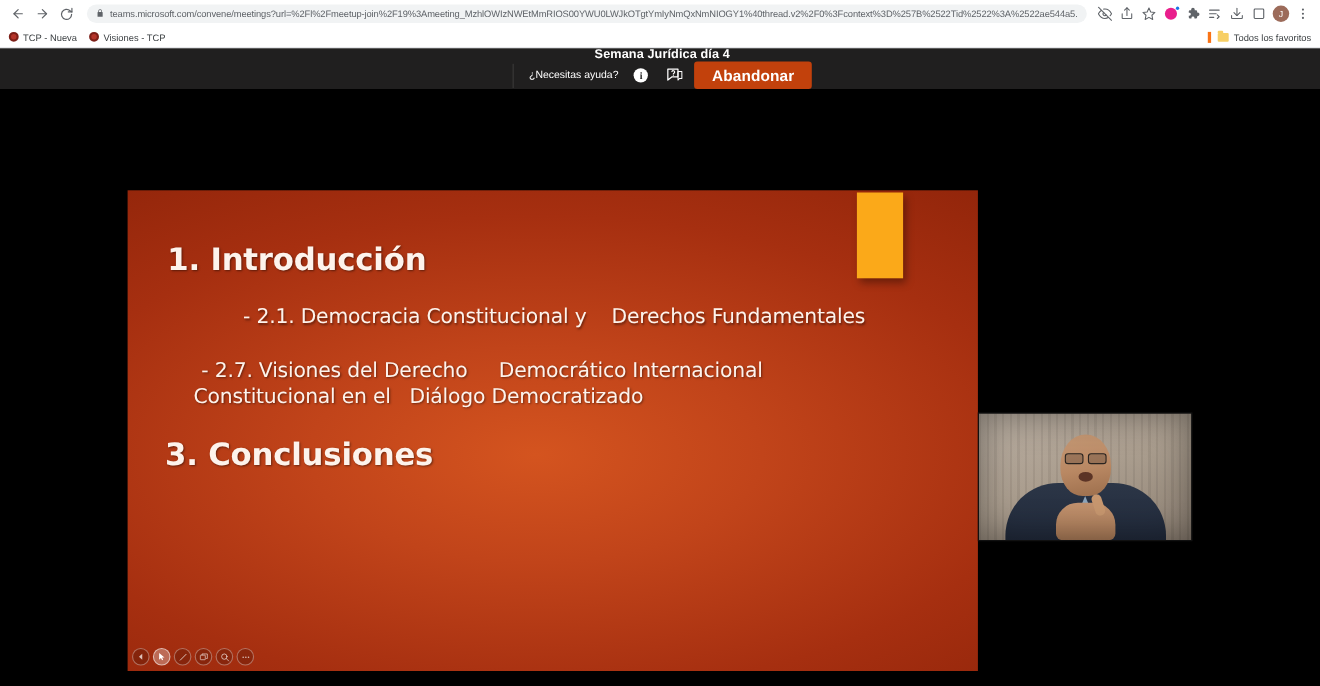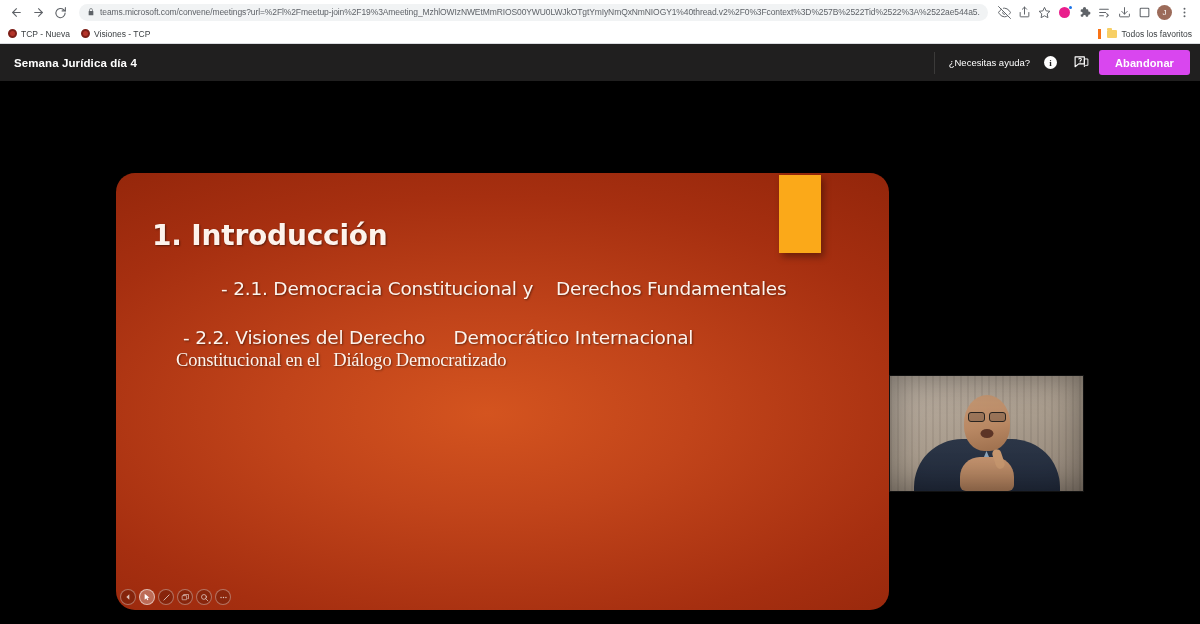--- a/index.html
+++ b/index.html
@@ -107,20 +107,21 @@
   }
 
   
   .teams-bar {
     height: 37px;
     background: #201f1f;
     display: flex;
     align-items: center;
     padding: 0 10px 0 14px;
     color: #ffffff;
+    flex-direction: column;
   }
   .meeting-title {
     font-size: 11.5px;
     font-weight: bold;
     color: #ffffff;
     letter-spacing: 0.1px;
   }
   .teams-spacer { flex: 1 1 auto; }
   .teams-right { display: flex; align-items: center; height: 100%; }
   .help-group {
@@ -133,23 +134,23 @@
   .help-text { font-size: 9.5px; color: #ffffff; white-space: nowrap; }
   .info-circle {
     width: 13px; height: 13px; border-radius: 50%;
     background: #ffffff; color: #201f1f;
     font-size: 9px; font-weight: bold;
     display: flex; align-items: center; justify-content: center;
     font-family: "Liberation Serif", serif;
   }
   .qa-icon { width: 20px; height: 20px; margin: 0 8px 0 2px; color: #ffffff; display:flex; align-items:center; justify-content:center; }
   .leave-btn {
-    background: #d946ef;
+    background: #c2410c;
     color: #ffffff;
-    font-size: 11px;
+    font-size: 14px;
     font-weight: bold;
     border: none;
     border-radius: 3px;
     height: 25px;
     padding: 0 16px;
     cursor: pointer;
     font-family: "Liberation Sans", sans-serif;
     letter-spacing: 0.1px;
   }
 
@@ -161,21 +162,20 @@
     background: #000000;
   }
 
   .slide {
     position: absolute;
     left: 116px; top: 92px;
     width: 773px; height: 437px;
     background:
       radial-gradient(ellipse 95% 80% at 48% 55%, #d4541f 0%, #c1441a 28%, #a62f10 62%, #8a2108 100%);
     overflow: hidden;
-    border-radius: 19px;
   }
   .slide-accent {
     position: absolute;
     left: 663px; top: 2px;
     width: 42px; height: 78px;
     background: #fba919;
     box-shadow: 3px 4px 7px rgba(0,0,0,0.35);
   }
 
   .slide-body {
@@ -197,21 +197,21 @@
   .ln-s {
     font-size: 18.5px;
     font-weight: normal;
     letter-spacing: -0.2px;
   }
   .r1 { margin: 6px 0 0 16px; }
   .r2 { margin: 50px 0 0 16px; }
   .r3 { margin: 26px 0 0 85px; }
   .r4 { margin: 28px 0 0 47px; }
   .r5 { margin: 28px 0 0 42px; }
-  .r6 { margin: 2px 0 0 40px; font-family: Liberation Serif, serif; }
+  .r6 { margin: 2px 0 0 40px; }
   .r7 { margin: 26px 0 0 14px; }
 
   
   .ppt-toolbar {
     position: absolute;
     left: 4px; bottom: 5px;
     display: flex;
     align-items: center;
     gap: 3px;
   }
@@ -432,22 +432,23 @@
 </div>
 
 <div class="stage">
 
   <div class="slide">
     <div class="slide-accent"></div>
 
     <div class="slide-body">
       <div class="ln ln-h r1">1. Introducción</div>
       <div class="ln ln-s r3">- 2.1. Democracia Constitucional y    Derechos Fundamentales</div>
-      <div class="ln ln-s r4">- 2.2. Visiones del Derecho     Democrático Internacional</div>
+      <div class="ln ln-s r4">- 2.7. Visiones del Derecho     Democrático Internacional</div>
       <div class="ln ln-s r6">Constitucional en el   Diálogo Democratizado</div>
+      <div class="ln ln-h r7">3. Conclusiones</div>
     </div>
 
     <div class="ppt-toolbar">
       <div class="ppt-btn">
         <svg width="8" height="8" viewBox="0 0 24 24" fill="currentColor">
             <polygon points="16 4 7 12 16 20"></polygon>
           </svg>
       </div>
       <div class="ppt-btn active">
         <svg width="8" height="8" viewBox="0 0 24 24" fill="currentColor">

